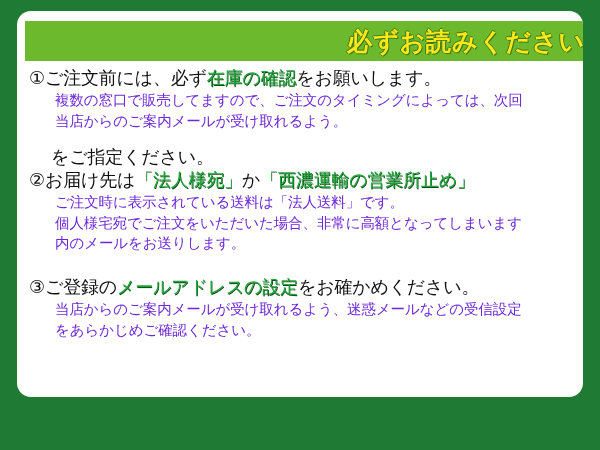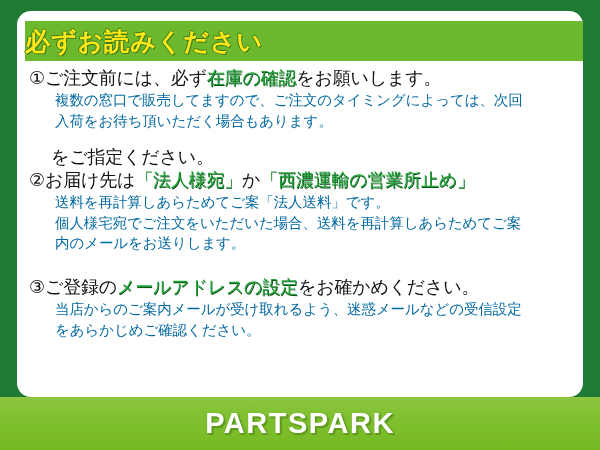--- a/index.html
+++ b/index.html
@@ -39,21 +39,21 @@
   
   #title-banner {
     position: absolute;
     left: 8px;
     top: 10px;
     width: 560px;
     height: 40px;
     background: #6cb92e;
     display: flex;
     align-items: center;
-    justify-content: flex-start;
+    justify-content: flex-end;
   }
   #title-text {
     color: #ffe81a;
     font-size: 25px;
     font-weight: bold;
     letter-spacing: 1px;
     text-shadow: 1px 1px 0 #3f7a18, -1px 0 0 #3f7a18, 0 -1px 0 #3f7a18;
     white-space: nowrap;
   }
 
@@ -78,21 +78,21 @@
   }
   .item-heading .hl {
     color: #22a63a;
     text-shadow: 0.6px 0.6px 0 #0c4c18;
   }
   .heading-line2 {
     padding-left: 22px;
   }
   .item-body {
     font-size: 14.5px;
-    color: #0369a1;
+    color: #6d28d9;
     line-height: 1.42;
     padding-left: 26px;
     letter-spacing: -0.1px;
     white-space: nowrap;
   }
 
   #item-1 { margin-top: 0px; }
   #item-2 { margin-top: 14px; }
   #item-3 { margin-top: 22px; }
 
@@ -128,46 +128,43 @@
     </div>
 
     <div id="items">
 
       <div class="notice-item" id="item-1">
         <div class="item-heading">
           <span>①</span><span>ご注文前には、必ず</span><span class="hl">在庫の確認</span><span>をお願いします。</span>
         </div>
         <div class="item-body">
           <div>複数の窓口で販売してますので、ご注文のタイミングによっては、次回</div>
-          <div>入荷をお待ち頂いただく場合もあります。</div>
+          <div>当店からのご案内メールが受け取れるよう。</div>
         </div>
       </div>
 
       <div class="notice-item" id="item-2">
         <div class="item-heading heading-line2">をご指定ください。</div>
         <div class="item-heading">
           <span>②</span><span>お届け先は</span><span class="hl">「法人様宛」</span><span>か</span><span class="hl">「西濃運輸の営業所止め」</span>
         </div>
         <div class="item-body">
-          <div>送料を再計算しあらためてご案「法人送料」です。</div>
-          <div>個人様宅宛でご注文をいただいた場合、送料を再計算しあらためてご案</div>
+          <div>ご注文時に表示されている送料は「法人送料」です。</div>
+          <div>個人様宅宛でご注文をいただいた場合、非常に高額となってしまいます</div>
           <div>内のメールをお送りします。</div>
         </div>
       </div>
 
       <div class="notice-item" id="item-3">
         <div class="item-heading">
           <span>③</span><span>ご登録の</span><span class="hl">メールアドレスの設定</span><span>をお確かめください。</span>
         </div>
         <div class="item-body">
           <div>当店からのご案内メールが受け取れるよう、迷惑メールなどの受信設定</div>
           <div>をあらかじめご確認ください。</div>
         </div>
       </div>
 
     </div>
   </div>
 
-  <div id="footer-band">
-    <span id="brand-text">PARTSPARK</span>
-  </div>
 
 </div>
 
 </body></html>

